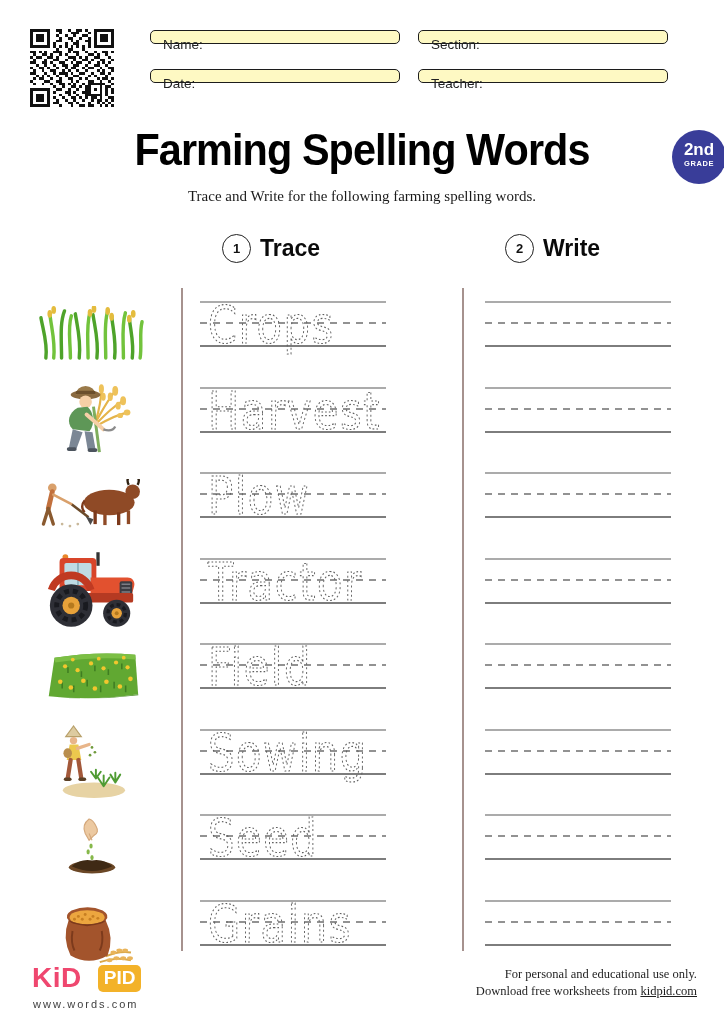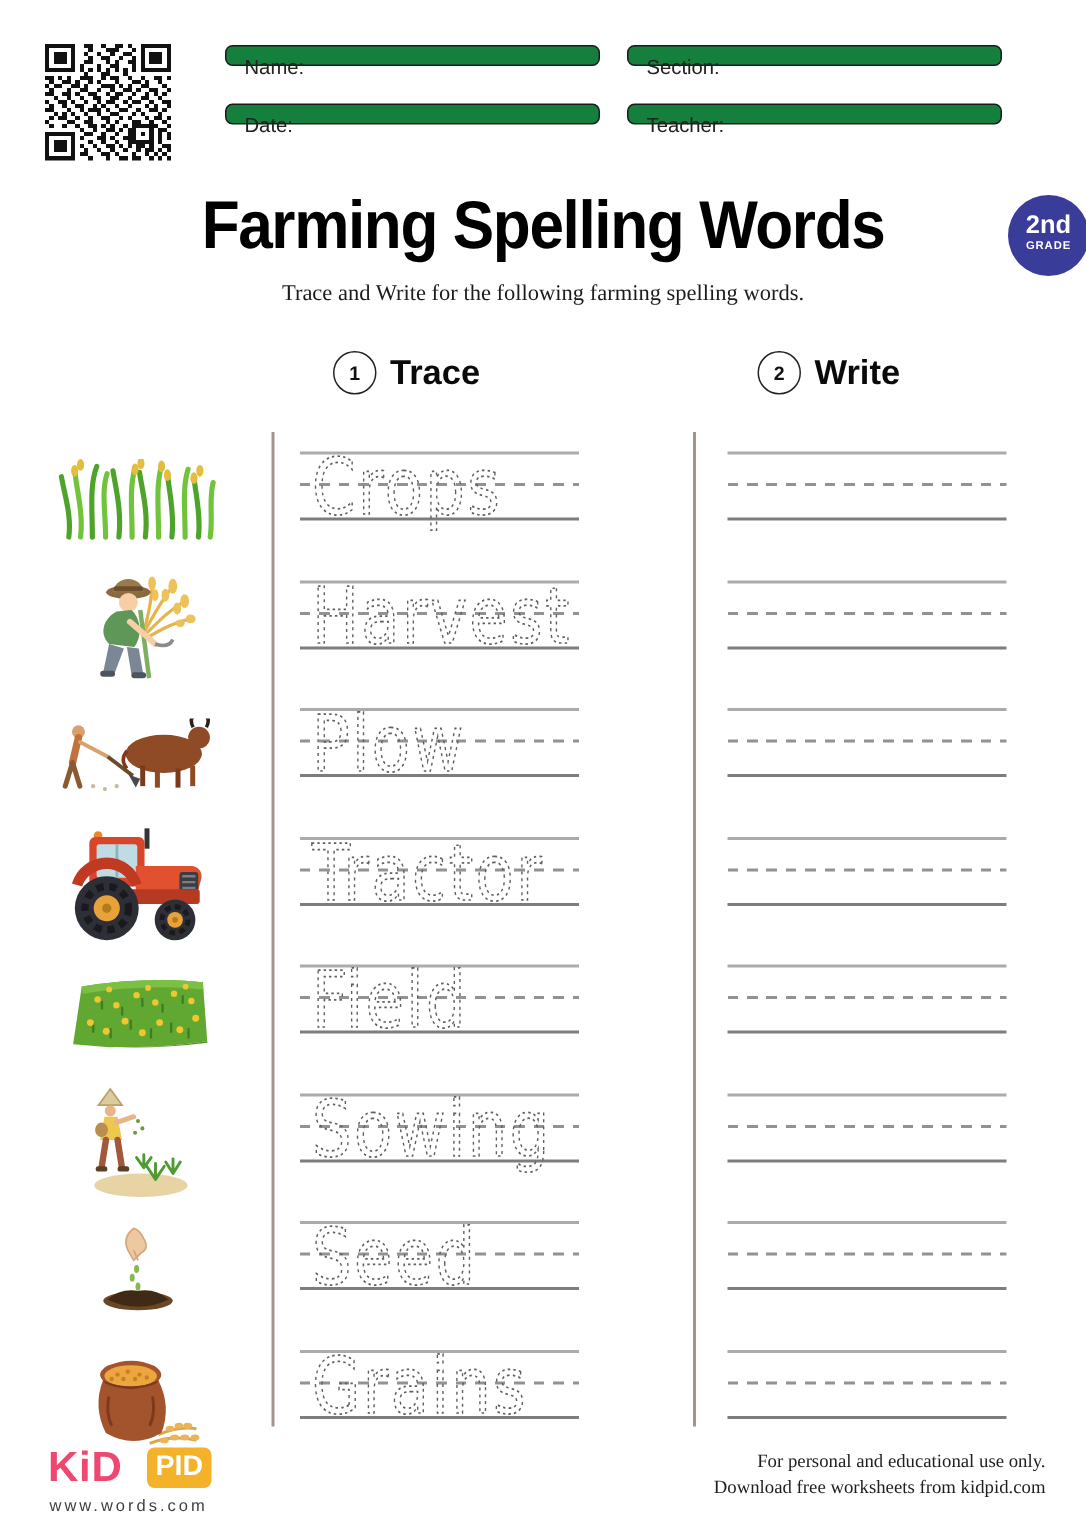--- a/index.html
+++ b/index.html
@@ -2,21 +2,21 @@
 <html><head>
 <meta charset="utf-8">
 <style>
   html,body{margin:0;padding:0;background:#fff;}
   .page{position:relative;width:724px;height:1024px;background:#fff;overflow:hidden;
         font-family:"Liberation Sans",sans-serif;color:#111;}
 
   
   .qr{position:absolute;left:30px;top:29px;width:84px;height:78px;}
   .fieldbox{position:absolute;height:14px;width:250px;border:1.6px solid #1c1c1c;
-            border-radius:5px;box-sizing:border-box;background:#15803d;}
+            border-radius:5px;box-sizing:border-box;background:#fef9c3;}
   .fieldbox span{display:block;padding-left:12px;line-height:27px;font-size:13.5px;color:#222;}
   .fb-name{left:150px;top:30px;} .fb-date{left:150px;top:69px;}
   .fb-section{left:418px;top:30px;} .fb-teacher{left:418px;top:69px;}
 
   
   .title{position:absolute;left:0;top:124px;width:724px;text-align:center;
          font-size:45px;font-weight:bold;letter-spacing:-1px;color:#000;
          transform:scaleX(.92);transform-origin:50% 50%;white-space:nowrap;}
   .badge{position:absolute;left:672px;top:130px;width:54px;height:54px;border-radius:50%;
          color:#fff;text-align:center;}
@@ -49,21 +49,21 @@
   .traceword text{font-family:"DejaVu Sans",sans-serif;font-size:52px;letter-spacing:2px;
          fill:none;stroke:#5f5f5f;stroke-width:1.15;stroke-dasharray:2 2.6;}
 
   
   .logo{position:absolute;left:32px;top:962px;display:flex;align-items:center;gap:16px;}
   .logo-kid{font-size:28px;font-weight:bold;letter-spacing:.5px;}
   .logo-pid{font-size:19px;font-weight:bold;color:#fff;border-radius:5px;padding:2px 6px 3px;}
   .logo-site{position:absolute;left:33px;top:998px;font-size:11px;letter-spacing:2px;color:#3f3f3f;}
   .note{position:absolute;right:27px;top:966px;text-align:right;
         font-family:"Liberation Serif",serif;font-size:12.5px;line-height:1.35;color:#1e1e1e;}
-  .note a{color:#1e1e1e;cursor:pointer;}
+  .note a{color:#1e1e1e;text-decoration:underline;cursor:pointer;}
 </style>
 </head>
 <body>
 
 <div class="page">
 
   <svg class="qr" viewBox="0 0 29 29" preserveAspectRatio="none" shape-rendering="crispEdges">
     <rect width="29" height="29" fill="#fff"></rect>
     <path fill="#111" d="M0 0h7v7H0z M22 0h7v7h-7z M0 22h7v7H0z"></path>
     <path fill="#fff" d="M1 1h5v5H1z M23 1h5v5h-5z M1 23h5v5H1z"></path>

